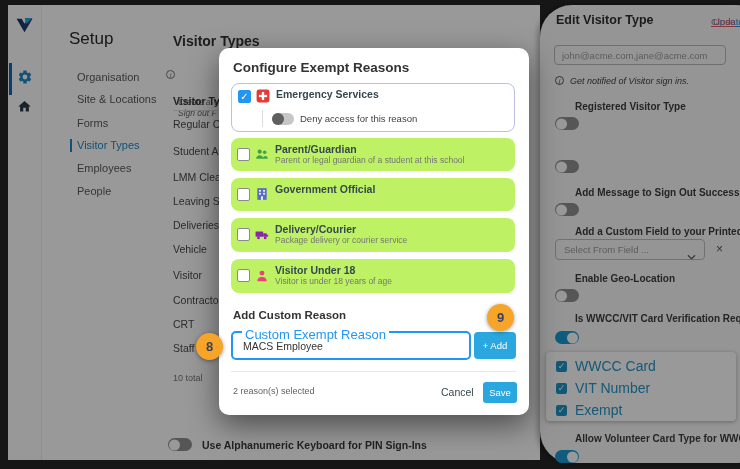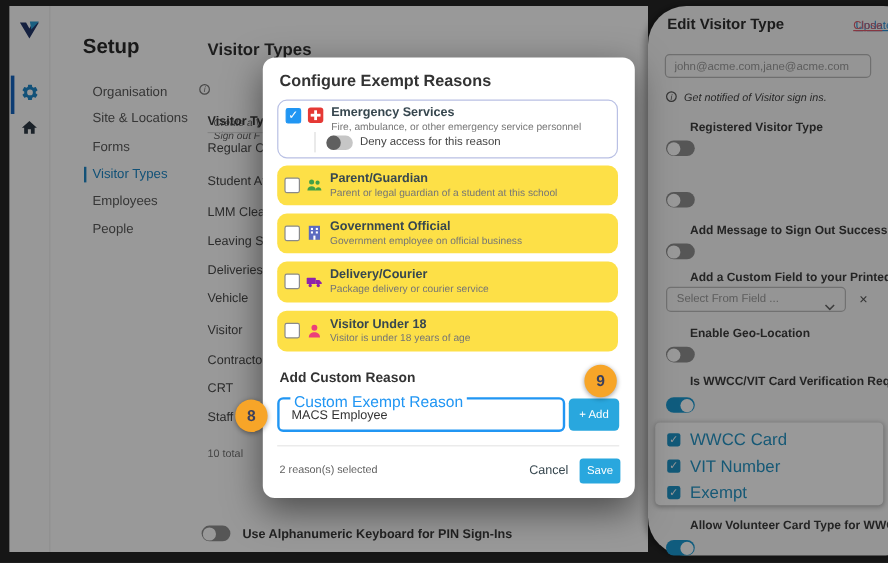--- a/index.html
+++ b/index.html
@@ -7,21 +7,21 @@
   .stage{position:relative;width:740px;height:469px;background:#262626;overflow:hidden;}
 
   
   .page{position:absolute;left:8px;top:5px;width:532px;height:455px;background:#ffffff;}
   .rail{position:absolute;left:0;top:0;width:34px;height:100%;background:#fdfdfd;border-right:1px solid #efefef;}
   .rail .logo{position:absolute;left:7px;top:12px;}
   .rail .active-bar{position:absolute;left:1px;top:58px;width:3px;height:32px;background:#1565c0;}
   .rail .gear{position:absolute;left:9px;top:64px;}
   .rail .home{position:absolute;left:9px;top:94px;}
 
-  .setup-title{position:absolute;left:61px;top:24px;font-size:17px;font-weight:bold;color:#2b2b2b;}
+  .setup-title{position:absolute;left:61px;top:24px;font-size:17px;font-weight:normal;color:#2b2b2b;}
   .nav-item{position:absolute;left:69px;font-size:11px;color:#5a5a5a;white-space:nowrap;cursor:pointer;}
   .nav-item.active{color:#1e88c7;}
   .nav-active-bar{position:absolute;left:62px;width:2px;height:13px;background:#1e88c7;}
 
   .content-heading{position:absolute;left:165px;top:28px;font-size:14px;font-weight:bold;color:#333;}
   .info-line{position:absolute;left:170px;font-size:8.5px;font-style:italic;color:#666;white-space:nowrap;margin-top:28px;}
   .info-ico{position:absolute;left:158px;top:65px;width:9px;height:9px;border:1px solid #777;border-radius:50%;
     font-size:7px;line-height:9px;text-align:center;color:#777;font-style:italic;}
   .col-header{position:absolute;left:165px;top:90px;font-size:10.5px;font-weight:bold;color:#3c3c3c;white-space:nowrap;}
   .col-divider{position:absolute;left:165px;top:105px;width:60px;border-top:1px solid #ddd;}
@@ -66,21 +66,21 @@
   .opt-card{position:absolute;left:6px;top:347px;width:190px;height:69px;background:#ffffff;border-radius:4px;
     box-shadow:0 1px 4px rgba(0,0,0,.30);}
   .opt-row{position:absolute;left:10px;display:flex;align-items:center;gap:8px;cursor:pointer;}
   .opt-cb{width:11px;height:11px;border-radius:2px;background:#1f95c9;color:#fff;font-size:9px;line-height:11px;text-align:center;}
   .opt-label{font-size:14px;color:#2795c5;white-space:nowrap;}
 
   
   .modal{position:absolute;left:219px;top:48px;width:310px;height:367px;background:#ffffff;border-radius:10px;
     box-shadow:0 10px 30px rgba(0,0,0,.5);z-index:100;}
   .m-title{position:absolute;left:14px;top:12px;font-size:13.5px;font-weight:bold;color:#333;}
-  .rcard{position:absolute;left:12px;width:284px;border-radius:8px;background:#fde047;}
+  .rcard{position:absolute;left:12px;width:284px;border-radius:8px;background:#bef264;}
   .rcard.selected{background:#fff;border:1px solid #b9c0e4;}
   .rc-cb{position:absolute;left:6px;width:13px;height:13px;border:1.5px solid #8a8a8a;border-radius:2px;background:#fff;cursor:pointer;}
   .rc-cb.checked{border-color:#2196f3;background:#2196f3;color:#fff;font-size:10px;line-height:12px;text-align:center;}
   .rc-icon{position:absolute;left:24px;width:14px;height:14px;}
   .rc-title{position:absolute;left:44px;font-size:10.5px;font-weight:bold;color:#37474f;white-space:nowrap;}
   .rc-desc{position:absolute;left:44px;font-size:8.5px;color:#757575;white-space:nowrap;}
   .deny-vline{position:absolute;left:30px;top:26px;width:1px;height:17px;background:#dcdcdc;}
   .deny-tgl{position:absolute;left:40px;top:29px;}
   .deny-label{position:absolute;left:68px;top:29px;font-size:9.5px;color:#424242;white-space:nowrap;}
 
@@ -239,21 +239,20 @@
     <div class="rcard selected" style="top:35px;height:49px">
       <span class="rc-cb checked" style="top:6px">✓</span>
       <span class="rc-icon" style="top:5px">
         <svg width="14" height="14" viewBox="0 0 24 24">
             <rect x="1" y="1" width="22" height="22" rx="4" fill="#e53935"></rect>
             <rect x="10" y="5" width="4" height="14" fill="#fff"></rect>
             <rect x="5" y="10" width="14" height="4" fill="#fff"></rect>
           </svg>
       </span>
       <div class="rc-title" style="top:4px">Emergency Services</div>
-      <div class="rc-desc" style="top:16px">Fire, ambulance, or other emergency service personnel</div>
       <span class="deny-vline"></span>
       <span class="tgl tgl-md deny-tgl">
           <span class="knob"></span>
         </span>
       <span class="deny-label">Deny access for this reason</span>
     </div>
 
     <div class="rcard" style="top:90px;height:33px">
       <span class="rc-cb" style="top:10px"></span>
       <span class="rc-icon" style="top:9px">
@@ -276,21 +275,20 @@
             <g fill="#fff">
               <rect x="7" y="5" width="3" height="3"></rect>
               <rect x="14" y="5" width="3" height="3"></rect>
               <rect x="7" y="10" width="3" height="3"></rect>
               <rect x="14" y="10" width="3" height="3"></rect>
               <rect x="10.5" y="16" width="3" height="6"></rect>
             </g>
           </svg>
       </span>
       <div class="rc-title" style="top:5px">Government Official</div>
-      <div class="rc-desc" style="top:17px">Government employee on official business</div>
     </div>
 
     <div class="rcard" style="top:170px;height:34px">
       <span class="rc-cb" style="top:10px"></span>
       <span class="rc-icon" style="top:10px">
         <svg width="14" height="14" viewBox="0 0 24 24" fill="#8e24aa">
             <rect x="1" y="6" width="13" height="9" rx="1"></rect>
             <path d="M14 9h5l3.5 4v2H14z"></path>
             <circle cx="6" cy="17" r="2.4"></circle>
             <circle cx="17.5" cy="17" r="2.4"></circle>

